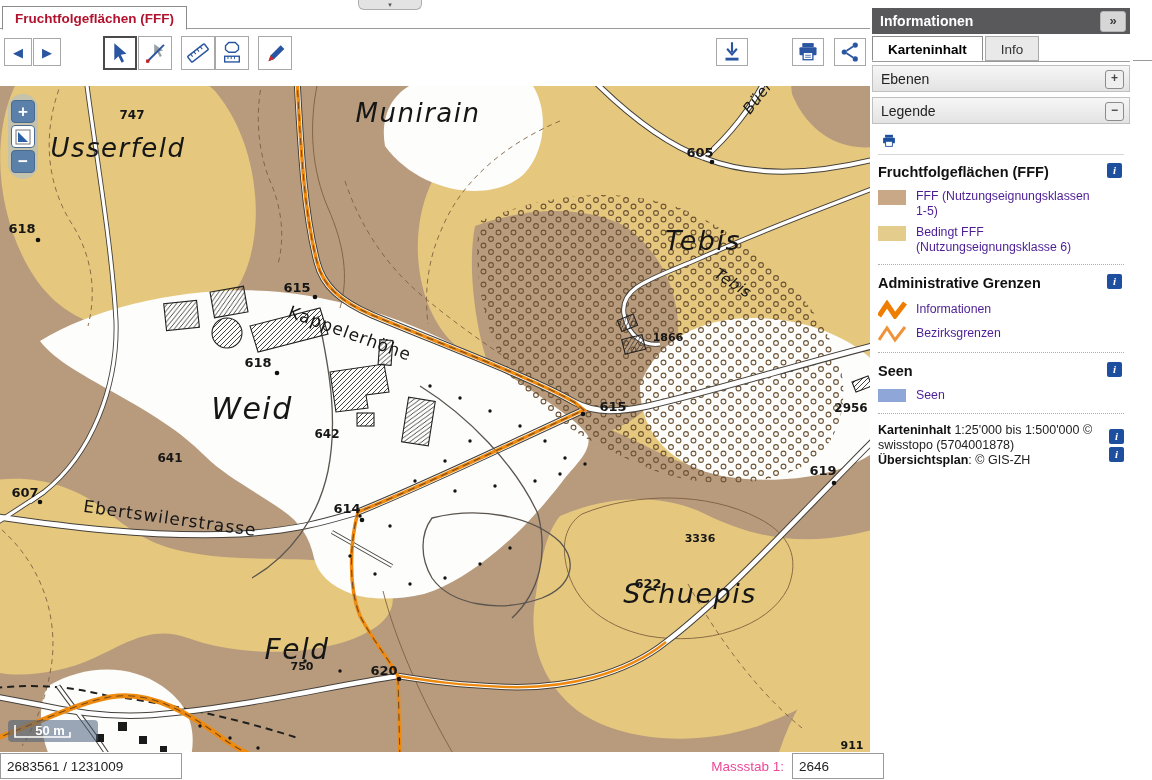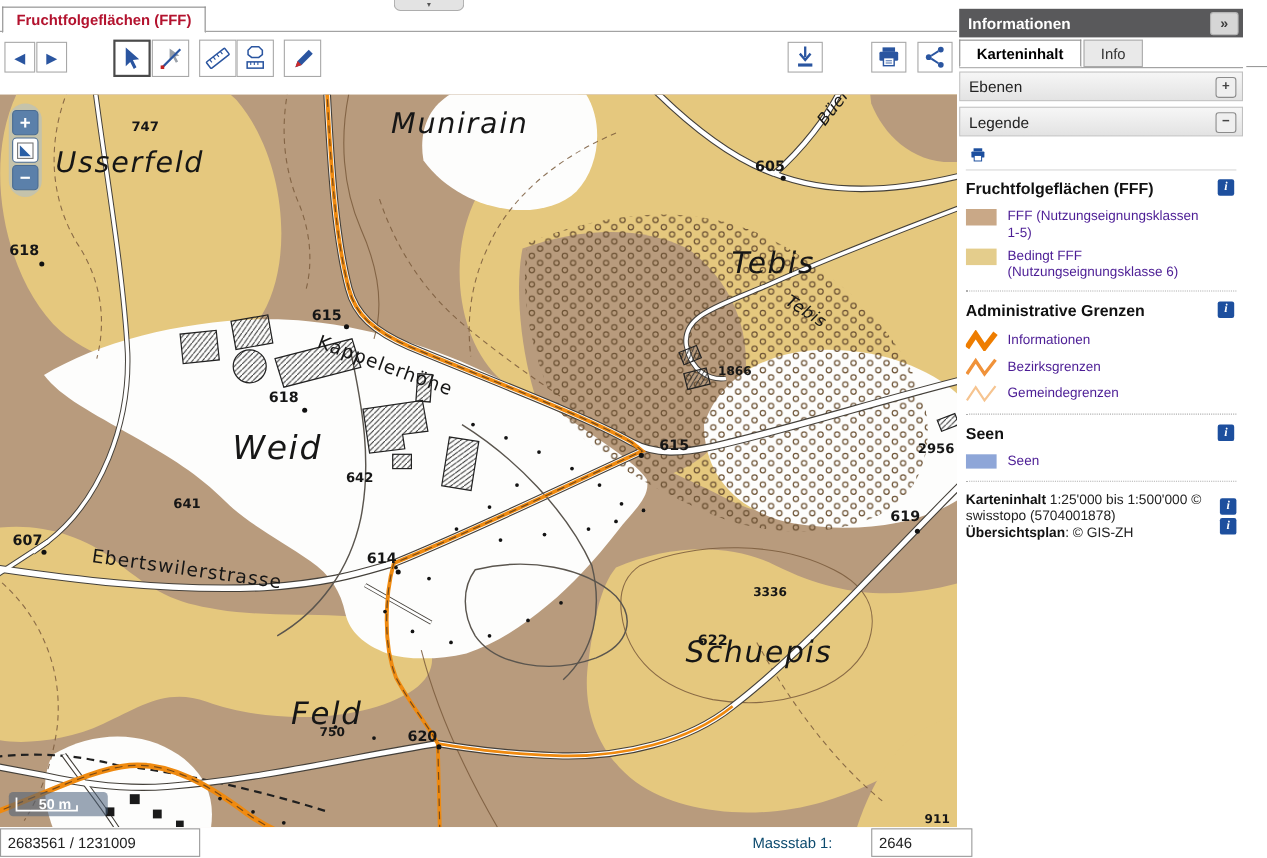--- a/index.html
+++ b/index.html
@@ -49,21 +49,21 @@
   .leg-row svg{flex:0 0 auto;margin-right:8px;}
   .leg-label{font-size:12.3px;color:#4c1d95;line-height:1.25;max-width:185px;}
   .attrib{position:relative;font-size:12.5px;color:#222;line-height:1.22;margin-top:2px;padding-right:14px;}
   .attrib b{color:#111;}
   .attrib .infcol{position:absolute;right:0;top:6px;}
   .attrib .infcol .info-btn{position:static;display:block;margin-bottom:3px;}
   .right-gap-line{position:absolute;left:1133px;top:60px;width:19px;height:1px;background:#9a9a9a;}
   
   .statusbar{position:absolute;left:0;top:752px;width:1152px;height:28px;background:#fff;}
   .coordbox{position:absolute;left:0;top:1px;width:168px;height:24px;border:1px solid #9a9a9a;font-size:13.5px;color:#222;padding:0 6px;font-family:"Liberation Sans",sans-serif;background:#fff;box-sizing:content-box;}
-  .scalelabel{position:absolute;left:684px;top:7px;width:100px;font-size:13.5px;color:#0c4a6e;}
+  .scalelabel{position:absolute;left:684px;top:7px;width:100px;text-align:right;font-size:13.5px;color:#ec4899;}
   .scaleinput{position:absolute;left:792px;top:1px;width:78px;height:24px;border:1px solid #9a9a9a;font-size:13.5px;color:#222;padding:0 6px;background:#fff;font-family:"Liberation Sans",sans-serif;}
 </style>
 </head>
 <body>
 
 <div class="app">
 
   <div class="topbar">
     <div class="tab-underline"></div>
     <div class="doc-tab">
@@ -402,26 +402,20 @@
             <polyline points="1,16 9,4 17,16 27,3" fill="none" stroke="#ee7d00" stroke-width="5"></polyline>
           </svg>
         <span class="leg-label" style="margin-top:2px;">Informationen</span>
       </div>
       <div class="leg-row">
         <svg width="30" height="19" viewBox="0 0 30 19">
             <polyline points="1,16 9,4 17,16 27,3" fill="none" stroke="#f0923a" stroke-width="3"></polyline>
           </svg>
         <span class="leg-label" style="margin-top:2px;">Bezirksgrenzen</span>
       </div>
-      <div class="leg-row">
-        <svg width="30" height="19" viewBox="0 0 30 19">
-            <polyline points="1,16 9,4 17,16 27,3" fill="none" stroke="#f6c490" stroke-width="2"></polyline>
-          </svg>
-        <span class="leg-label" style="margin-top:2px;">Gemeindegrenzen</span>
-      </div>
       <div class="leg-dotsep"></div>
 
       <div class="leg-head">
         <span class="leg-title">Seen</span>
         <span class="info-btn">i</span>
       </div>
       <div class="leg-row">
         <svg width="30" height="15">
             <rect x="0" y="1" width="28" height="13" fill="#8ea6d8"></rect>
           </svg>

